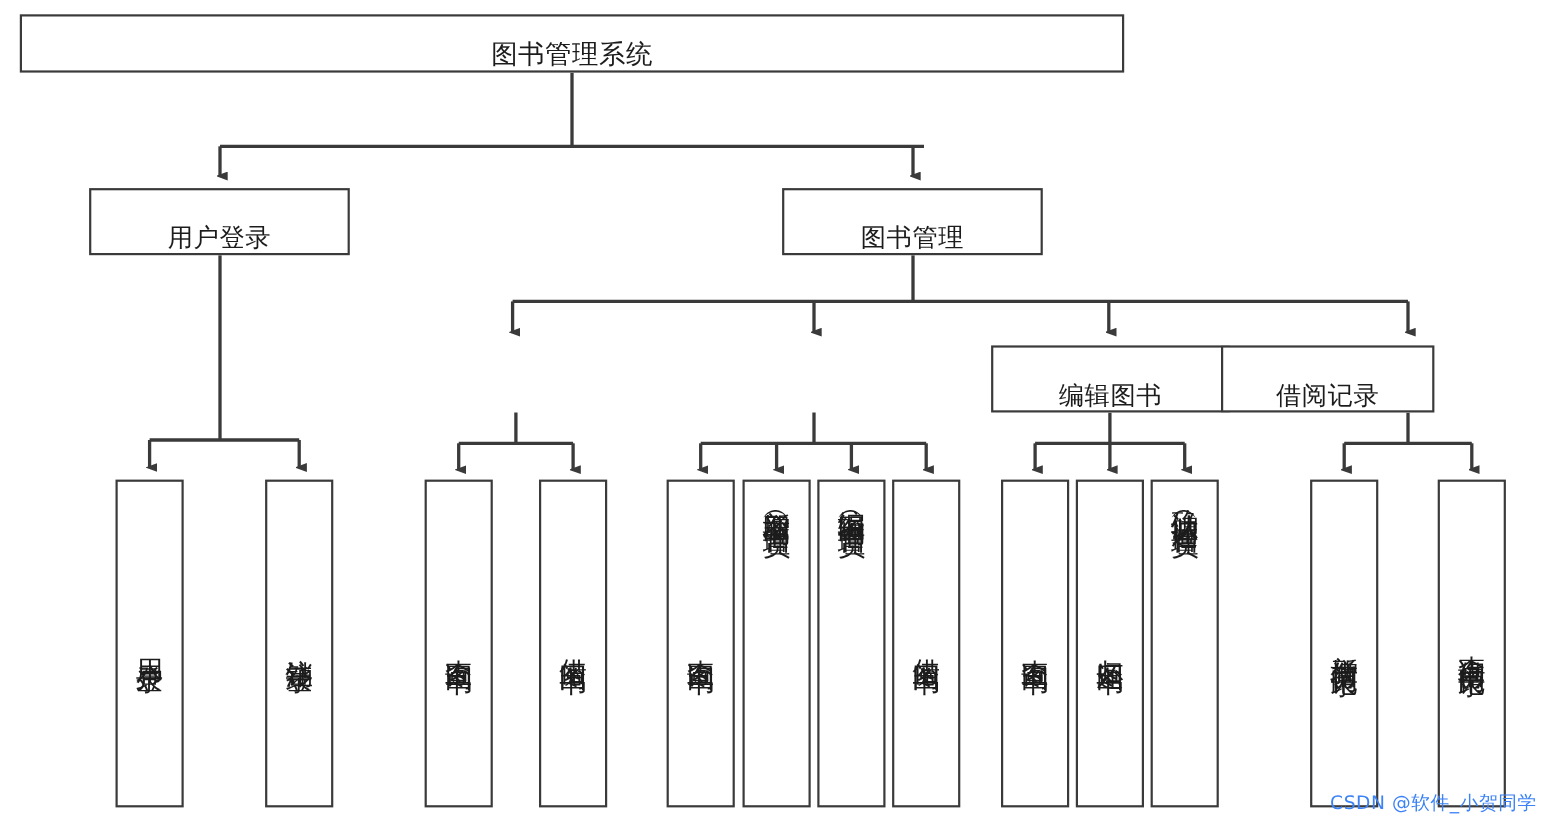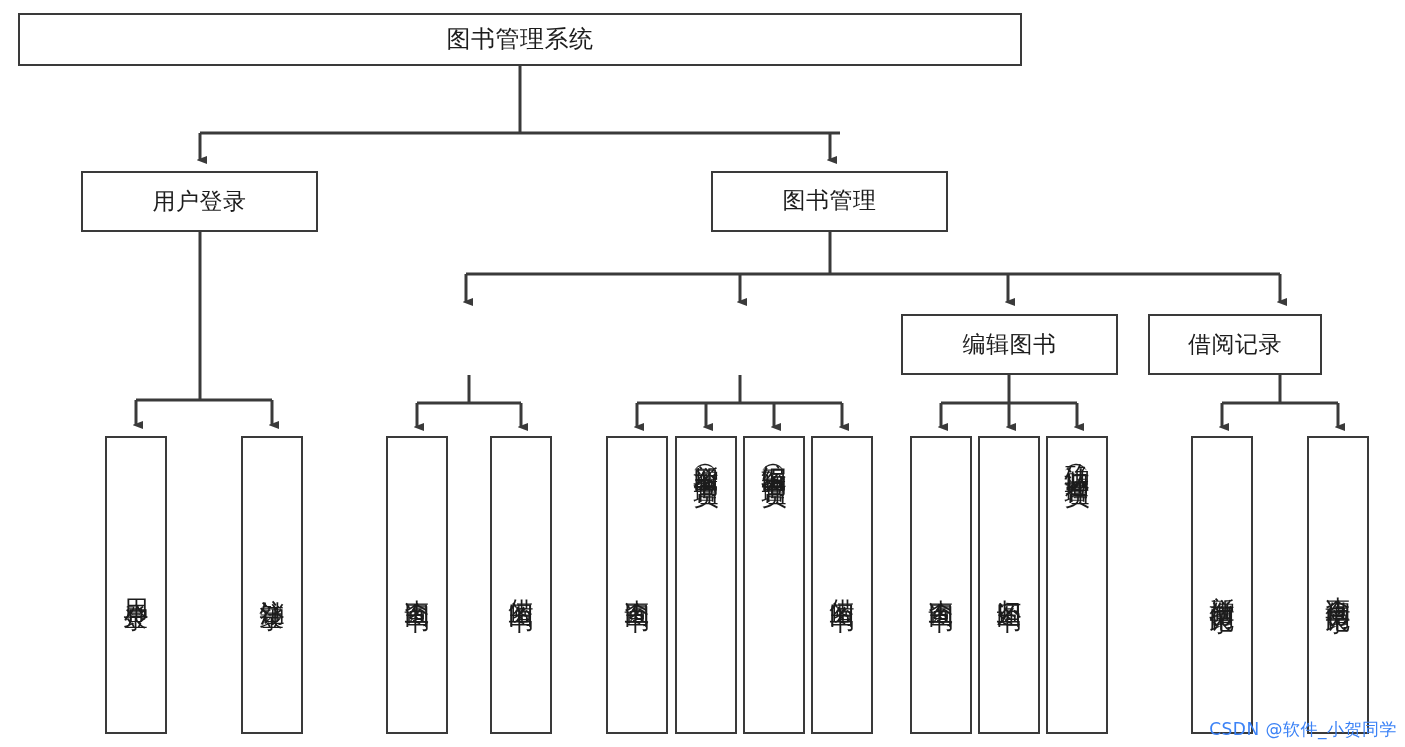--- a/index.html
+++ b/index.html
@@ -25,21 +25,21 @@
     width: 1405px;
     height: 747px;
     pointer-events: none;
   }
   .node {
     position: absolute;
     box-sizing: border-box;
     border: 2.5px solid #3a3a3a;
     background: #ffffff;
     display: flex;
-    align-items: center;
+    align-items: flex-end;
     justify-content: center;
     text-align: center;
     color: #1c1c1c;
   }
   .node-label {
     display: block;
     line-height: 1.15;
     letter-spacing: 0.5px;
   }
   
@@ -135,28 +135,28 @@
     </g>
   </svg>
 
   <div class="node horiz root" style="left:18px; top:13px; width:1004px; height:53px;">
     <span class="node-label">图书管理系统</span>
   </div>
 
   <div class="node horiz" style="left:81px; top:171px; width:237px; height:61px;">
     <span class="node-label">用户登录</span>
   </div>
-  <div class="node horiz" style="left:711px; top:171px; width:237px; height:61px;font-family:Liberation Serif, serif;">
+  <div class="node horiz" style="left:711px; top:171px; width:237px; height:61px;">
     <span class="node-label">图书管理</span>
   </div>
 
   <div class="node horiz" style="left:901px; top:314px; width:217px; height:61px;">
     <span class="node-label">编辑图书</span>
   </div>
-  <div class="node horiz" style="left:1148px; top:314px; width:174px; height:61px;">
+  <div class="node horiz" style="left:1110px; top:314px; width:194px; height:61px;">
     <span class="node-label">借阅记录</span>
   </div>
 
   <div class="node vert center-text" style="left:105px; top:436px; width:62px; height:298px;">
     <span class="node-label">用户登录</span>
   </div>
   <div class="node vert center-text" style="left:241px; top:436px; width:62px; height:298px;">
     <span class="node-label">注销登录</span>
   </div>
 

